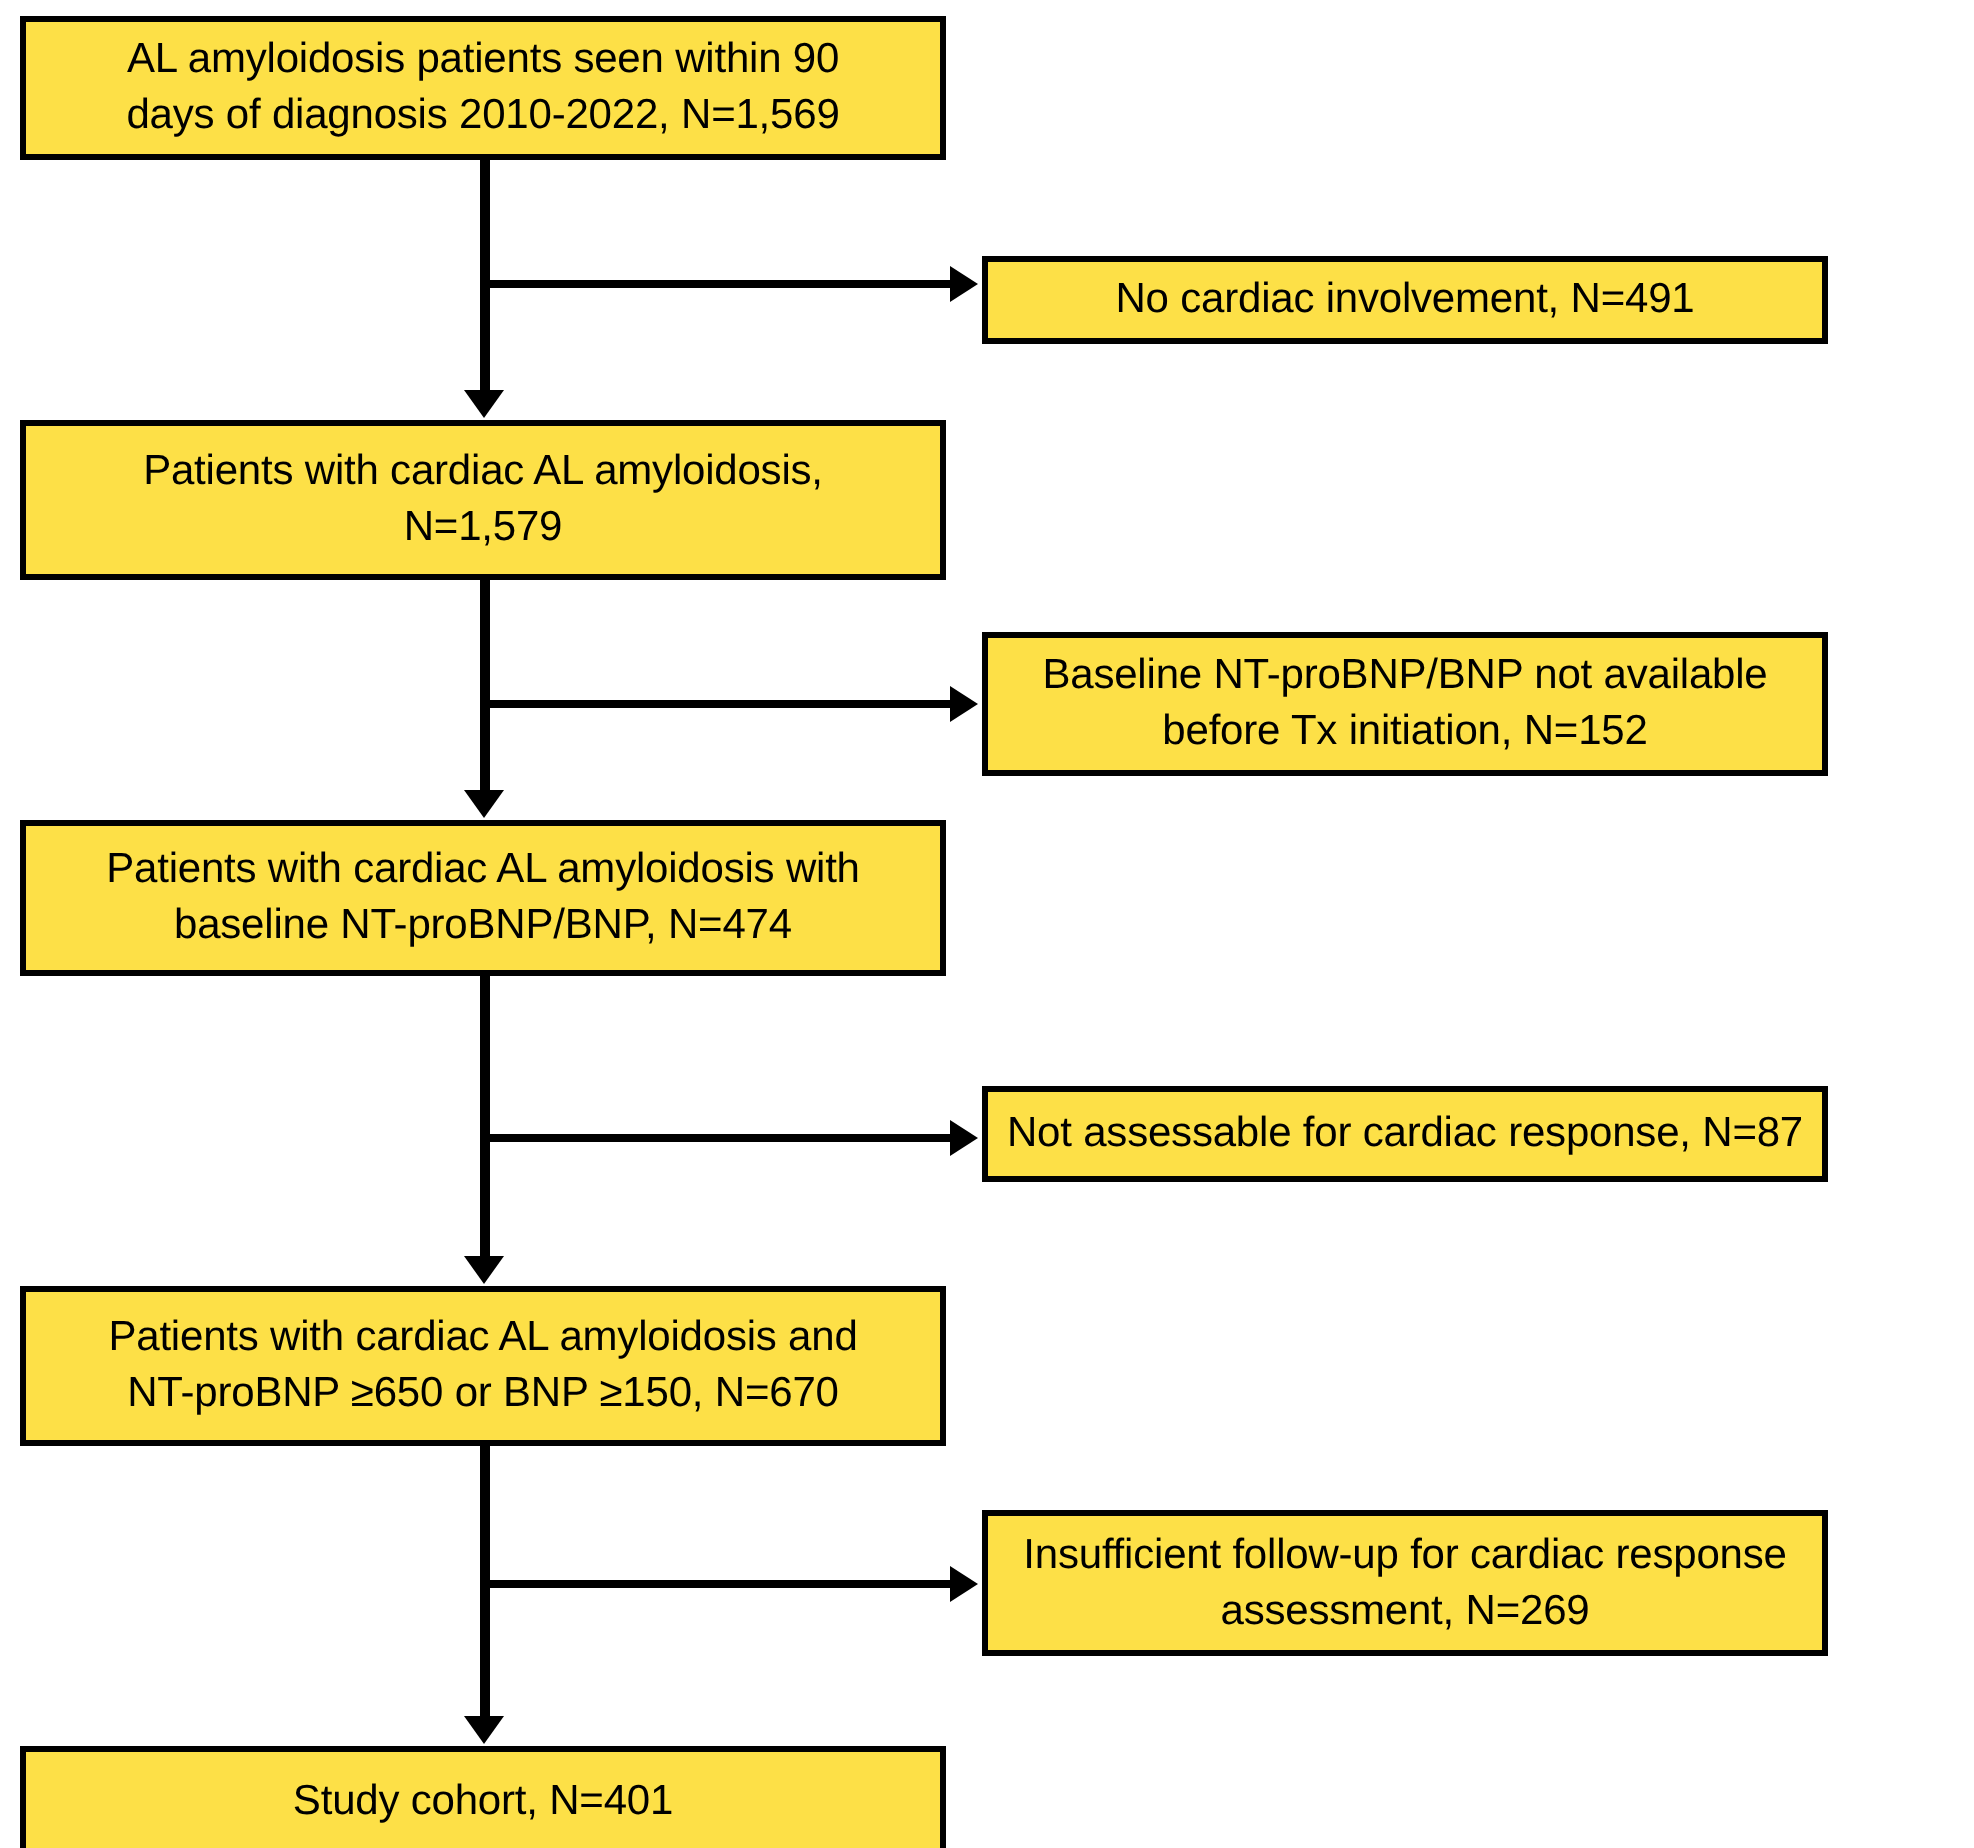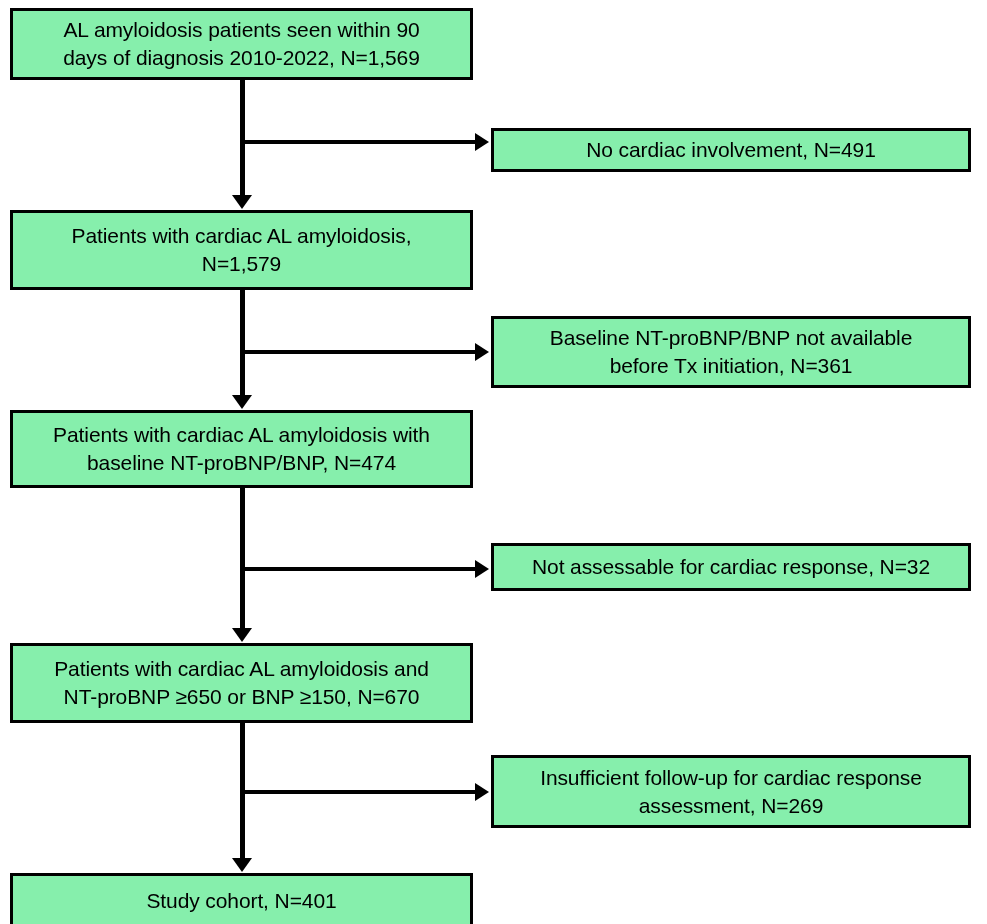--- a/index.html
+++ b/index.html
@@ -15,37 +15,37 @@
     position: relative;
     width: 987px;
     height: 924px;
     background: #ffffff;
     overflow: hidden;
   }
   .node {
     position: absolute;
     box-sizing: border-box;
     border: 3px solid #000000;
-    background: #86efac;
+    background: #fde047;
     display: flex;
     align-items: center;
     justify-content: center;
     text-align: center;
     font-size: 21px;
     line-height: 1.32;
     letter-spacing: -0.1px;
     padding: 12px 8px;
     color: #000000;
   }
   .node span {
     display: block;
     white-space: pre-line;
   }
   .main-node { left: 10px; width: 463px; }
-  .side-node { left: 491px; width: 480px; }
+  .side-node { left: 491px; width: 423px; }
 
   .connector {
     position: absolute;
     background: #000000;
   }
   .v-line { width: 5px; }
   .h-line { height: 4px; }
 
   .arrow-down {
     position: absolute;
@@ -90,36 +90,36 @@
   </div>
 
   <div class="connector v-line" style="left:240px; top:290px; height:107px;"></div>
   <div class="arrow-down" style="left:232px; top:395px;"></div>
 
   <div class="connector h-line" style="left:240px; top:350px; width:236px;"></div>
   <div class="arrow-right" style="left:475px; top:343px;"></div>
 
   <div class="node side-node" style="top:316px; height:72px;">
     <span>Baseline NT-proBNP/BNP not available
-before Tx initiation, N=361</span>
+before Tx initiation, N=152</span>
   </div>
 
   <div class="node main-node" style="top:410px; height:78px;">
     <span>Patients with cardiac AL amyloidosis with
 baseline NT-proBNP/BNP, N=474</span>
   </div>
 
   <div class="connector v-line" style="left:240px; top:488px; height:142px;"></div>
   <div class="arrow-down" style="left:232px; top:628px;"></div>
 
   <div class="connector h-line" style="left:240px; top:567px; width:236px;"></div>
   <div class="arrow-right" style="left:475px; top:560px;"></div>
 
   <div class="node side-node" style="top:543px; height:48px;">
-    <span>Not assessable for cardiac response, N=32</span>
+    <span>Not assessable for cardiac response, N=87</span>
   </div>
 
   <div class="node main-node" style="top:643px; height:80px;">
     <span>Patients with cardiac AL amyloidosis and
 NT-proBNP ≥650 or BNP ≥150, N=670</span>
   </div>
 
   <div class="connector v-line" style="left:240px; top:723px; height:137px;"></div>
   <div class="arrow-down" style="left:232px; top:858px;"></div>
 

